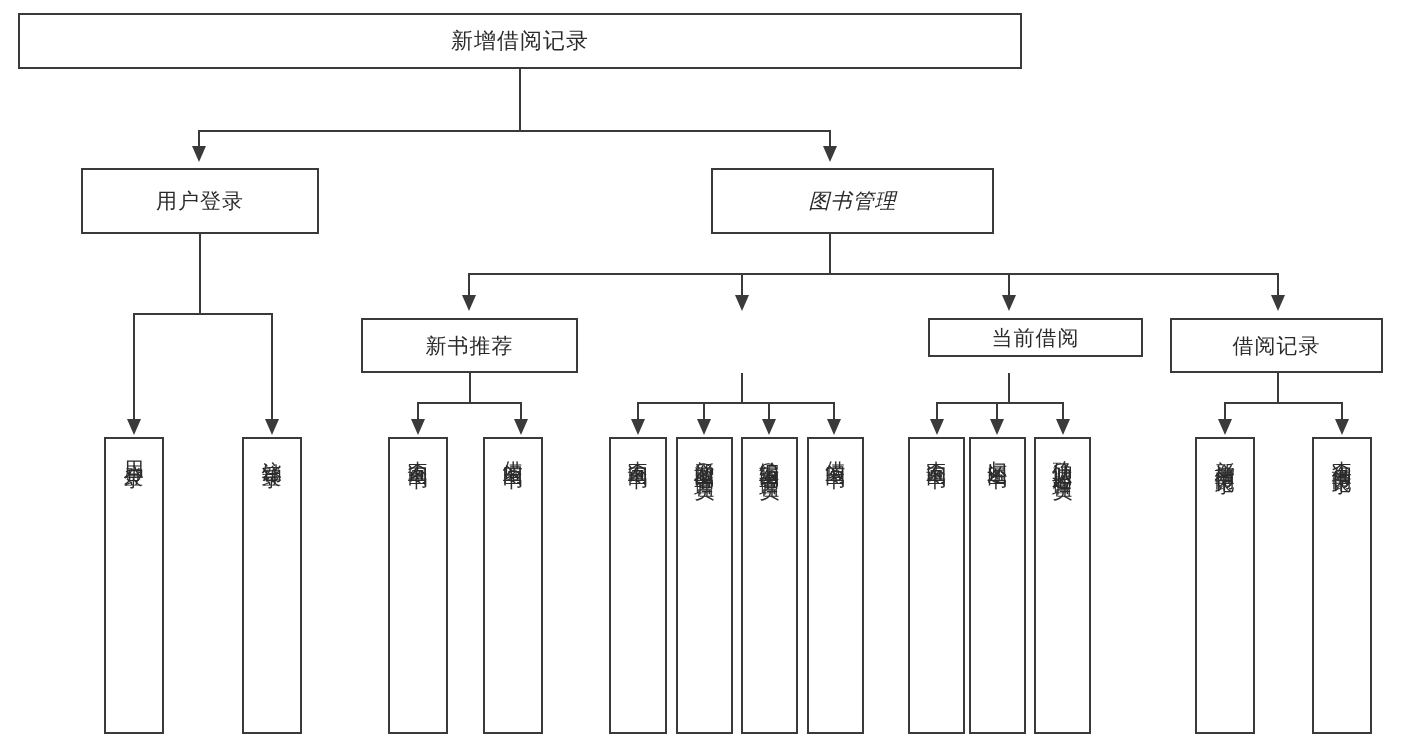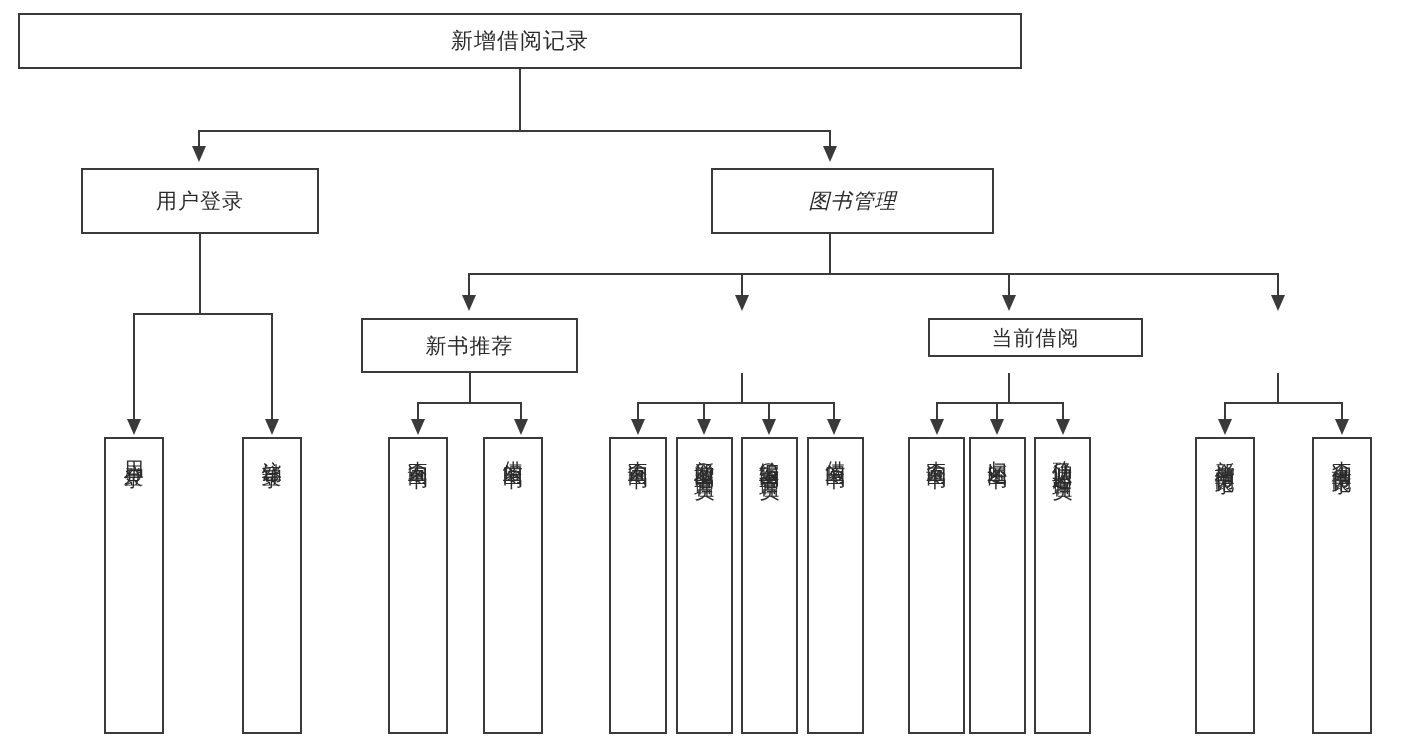--- a/index.html
+++ b/index.html
@@ -118,20 +118,23 @@
   <div class="arrow" style="left:735px; top:295px;"></div>
   <div class="arrow" style="left:1002px; top:295px;"></div>
   <div class="arrow" style="left:1271px; top:295px;"></div>
 
   <div class="node lvl3" style="left:361px; top:318px; width:217px; height:55px;justify-content:center;">
     <span>新书推荐</span>
   </div>
   <div class="node lvl3" style="left:902px; top:318px; width:215px; height:39px;margin-left:26px;">
     <span>当前借阅</span>
   </div>
+  <div class="node lvl3" style="left:1170px; top:318px; width:213px; height:55px;">
+    <span>借阅记录</span>
+  </div>
 
   <div class="ln v" style="left:469px; top:373px; width:2px; height:30px;"></div>
   <div class="ln h" style="left:417px; top:402px; width:105px; height:2px;"></div>
   <div class="ln v" style="left:417px; top:402px; width:2px; height:17px;"></div>
   <div class="ln v" style="left:520px; top:402px; width:2px; height:17px;"></div>
   <div class="arrow" style="left:411px; top:419px;"></div>
   <div class="arrow" style="left:514px; top:419px;"></div>
 
   <div class="ln v" style="left:741px; top:373px; width:2px; height:30px;"></div>
   <div class="ln h" style="left:637px; top:402px; width:198px; height:2px;"></div>

